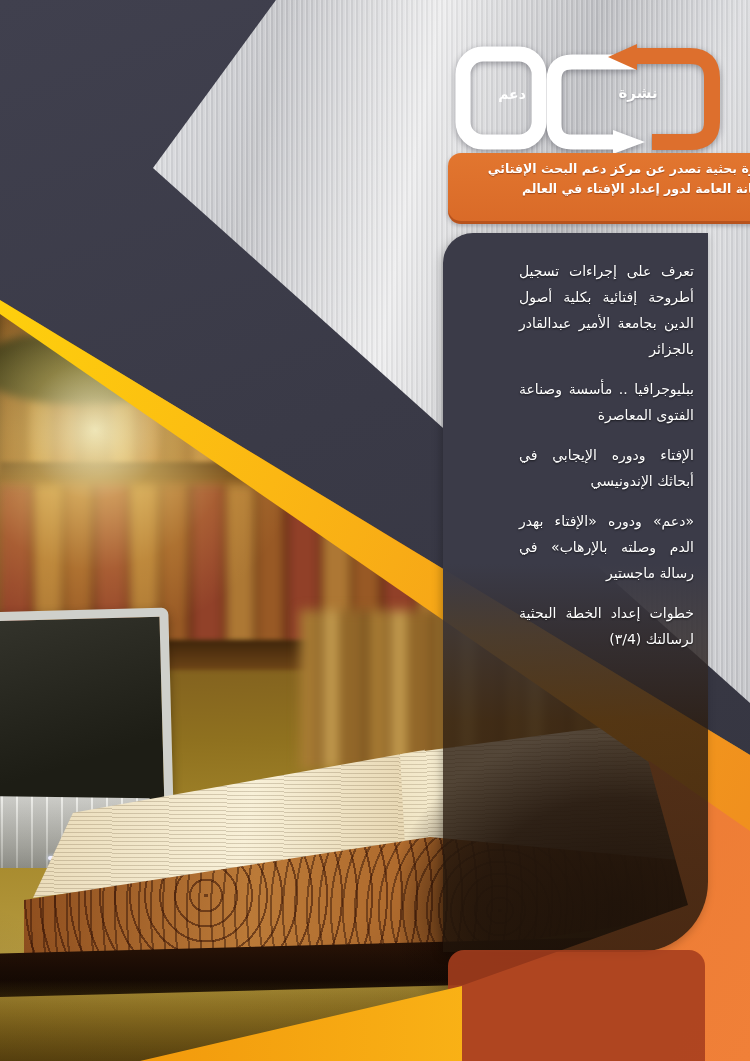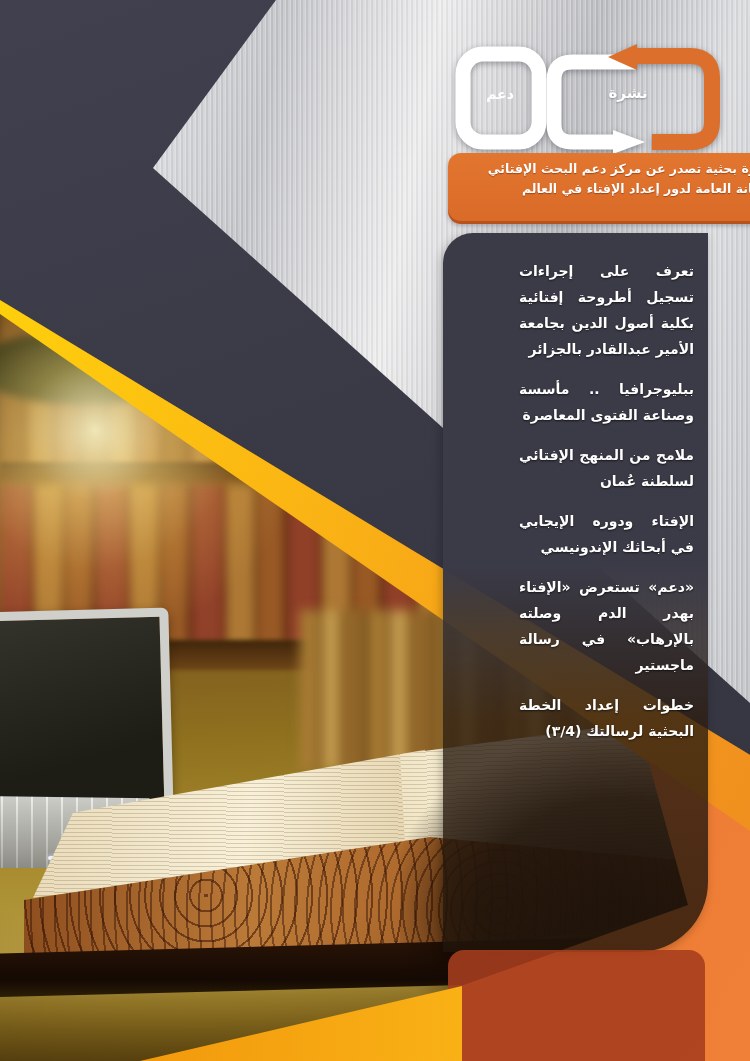--- a/index.html
+++ b/index.html
@@ -86,34 +86,34 @@
   }
   
   #panel{
     left:443px;top:233px;width:265px;height:719px;
     border-radius:30px 0 70px 0;
     background:linear-gradient(180deg,#3b3b48 0%,#3b3b48 46%,rgba(52,46,48,.88) 56%,rgba(44,29,17,.80) 68%,rgba(32,20,10,.80) 100%);
     box-shadow:-2px 3px 10px rgba(0,0,0,.25);
   }
   #headlines{position:absolute;left:443px;top:233px;width:265px;height:719px;
     box-sizing:border-box;padding:25px 14px 10px 40px;display:flex;flex-direction:column;gap:14px;}
-  .headline{color:#fff;font-weight:bold;font-size:14px;line-height:26px;
+  .headline{color:#fff;font-weight:normal;font-size:14px;line-height:26px;
     text-align:justify;text-align-last:right;text-shadow:0 1px 2px rgba(0,0,0,.65);margin-left:36px;}
   
   #brick{left:448px;top:950px;width:257px;height:111px;border-radius:16px 16px 0 0;
     background:rgba(166,62,30,.88);}
   #wedge{left:0;top:0;width:750px;height:1061px;
     background:linear-gradient(90deg,#ef8f08,#ffc61e);
     clip-path:polygon(140px 1061px,462px 986px,462px 1061px);}
   
   #logo{left:450px;top:38px;width:285px;height:117px;}
   #logo svg{filter:drop-shadow(0 2px 3px rgba(60,60,70,.45));}
-  .logo-small-word{position:absolute;left:28px;top:48px;width:44px;text-align:center;
+  .logo-small-word{position:absolute;left:40px;top:48px;width:44px;text-align:center;
     color:#fff;font-weight:bold;font-size:14px;}
-  .logo-newsletter-word{position:absolute;left:148px;top:46px;width:60px;text-align:center;
+  .logo-newsletter-word{position:absolute;left:158px;top:46px;width:60px;text-align:center;
     color:#fff;font-weight:bold;font-size:15px;text-shadow:0 1px 2px rgba(90,90,100,.5);}
   
   #issue-box{
     left:448px;top:153px;width:338px;height:71px;border-radius:13px;
     background:linear-gradient(180deg,#e2762f,#d96a28);
     box-shadow:inset 0 -3px 0 rgba(120,40,10,.35),0 2px 4px rgba(70,70,80,.35);
     box-sizing:border-box;padding:6px 12px 0 10px;
     color:#fff;font-weight:bold;font-size:12.5px;line-height:20px;text-align:right;
     text-shadow:0 1px 1px rgba(120,45,10,.6);
   }
@@ -148,23 +148,22 @@
   </div>
 
   <div id="band" class="abs"></div>
 
   <div id="orange-block" class="abs"></div>
 
   <div id="panel" class="abs"></div>
   <div id="headlines">
     <div class="headline">تعرف على إجراءات تسجيل أطروحة إفتائية بكلية أصول الدين بجامعة الأمير عبدالقادر بالجزائر</div>
     <div class="headline">ببليوجرافيا .. مأسسة وصناعة الفتوى المعاصرة</div>
-    <div class="headline">ملامح من المنهج الإفتائي لسلطنة عُمان</div>
     <div class="headline">الإفتاء ودوره الإيجابي في أبحاثك الإندونيسي</div>
-    <div class="headline">«دعم» تستعرض «الإفتاء بهدر الدم وصلته بالإرهاب» في رسالة ماجستير</div>
+    <div class="headline">«دعم» ودوره «الإفتاء بهدر الدم وصلته بالإرهاب» في رسالة ماجستير</div>
     <div class="headline">خطوات إعداد الخطة البحثية لرسالتك (٣/4)</div>
   </div>
 
   <div id="brick" class="abs"></div>
   <div id="wedge" class="abs"></div>
 
   <div id="logo" class="abs">
     <svg width="285" height="117" viewBox="0 0 285 117">
 
       <g>

